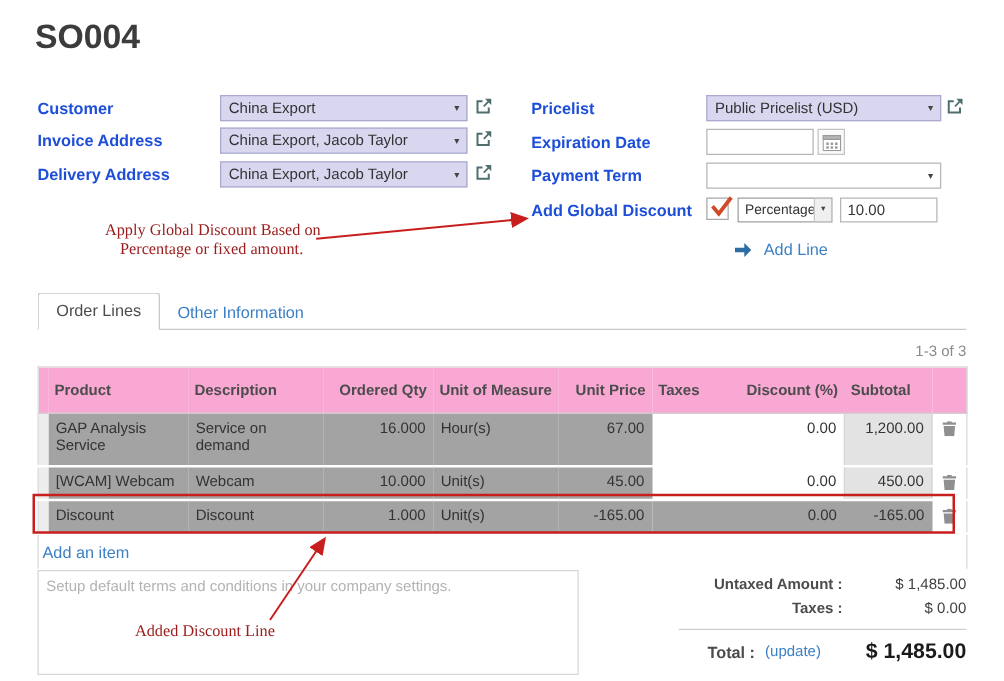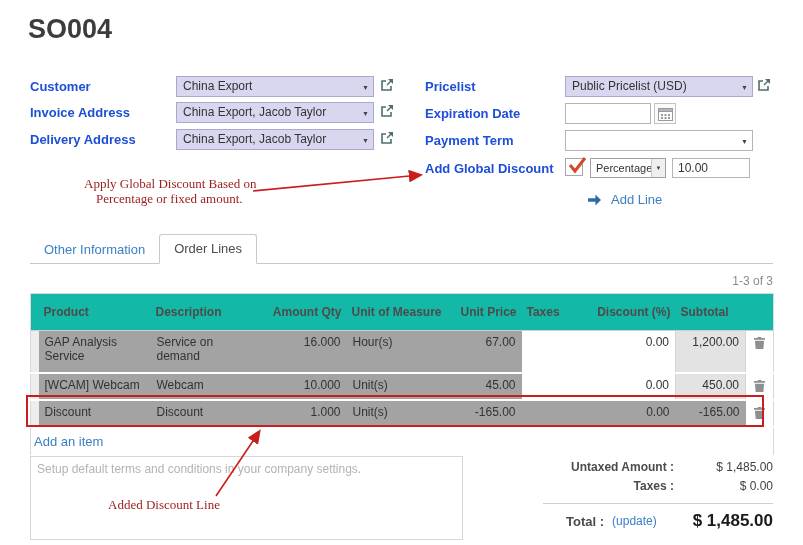--- a/index.html
+++ b/index.html
@@ -49,21 +49,21 @@
   .tabs { left:30px; right:30px; top:236px; height:28px; border-bottom:1px solid #c8c8c8; display:flex; align-items:flex-end; }
   .tab { font-size:13px; padding:6px 14px 7px; cursor:pointer; margin-bottom:-1px; }
   .tab.active { border:1px solid #c8c8c8; border-bottom:1px solid #fff; border-radius:3px 3px 0 0; background:#fff; color:#4c4c4c; }
   .tab.inactive { color:#3b7fc4; }
 
   .pager { right:30px; top:274px; font-size:12px; color:#8b8b8b; }
 
   
   table.olines { left:30px; top:293px; position:absolute; width:743px; border-collapse:collapse; table-layout:fixed; border:1px solid #d9d9d9; }
   .olines th {
-    height:37px; background:#14b8a6; border-bottom:1px solid #cfcfcf;
+    height:37px; background:#f9a8d4; border-bottom:1px solid #cfcfcf;
     font-size:12px; font-weight:bold; color:#4c4c4c; padding:0 5px; white-space:nowrap; text-align:left; cursor:pointer;
   }
   .olines th.num { text-align:right; }
   .olines td { font-size:12px; color:#333; padding:4px 6px; border-bottom:2px solid #fff; vertical-align:top; }
   .olines td.num { text-align:right; }
   td.purple { background:#a3a3a3; }
   td.ro { background:#e3e3e3; border-left:1px solid #d4d4d4; border-right:1px solid #d4d4d4; }
   td.handle { background:#ededed; padding:0; cursor:grab; }
   td.trashcell { text-align:center; padding-top:6px; cursor:pointer; }
   tr.r1 td { height:42px; }
@@ -185,22 +185,22 @@
     </svg>
   <span>Add Line</span>
 </div>
 
 <div class="abs note" style="left:84px;top:176px;">
   <div>Apply Global Discount Based on</div>
   <div style="padding-left:12px;">Percentage or fixed amount.</div>
 </div>
 
 <div class="abs tabs">
+  <div class="tab active">Order Lines</div>
   <div class="tab inactive">Other Information</div>
-  <div class="tab active">Order Lines</div>
 </div>
 
 <div class="abs pager">1-3 of 3</div>
 
 <table class="olines">
   <colgroup>
     <col style="width:8px">
       <col style="width:112px">
       <col style="width:108px">
       <col style="width:88px">
@@ -209,21 +209,21 @@
       <col style="width:54px">
       <col style="width:100px">
       <col style="width:70px">
       <col style="width:28px">
   </colgroup>
   <tbody>
       <tr>
     <th></th>
     <th>Product</th>
     <th>Description</th>
-    <th class="num">Amount Qty</th>
+    <th class="num">Ordered Qty</th>
     <th>Unit of Measure</th>
     <th class="num">Unit Price</th>
     <th>Taxes</th>
     <th class="num">Discount (%)</th>
     <th>Subtotal</th>
     <th></th>
   </tr>
   <tr class="r1">
     <td class="handle"></td>
     <td class="purple">GAP Analysis Service</td>

